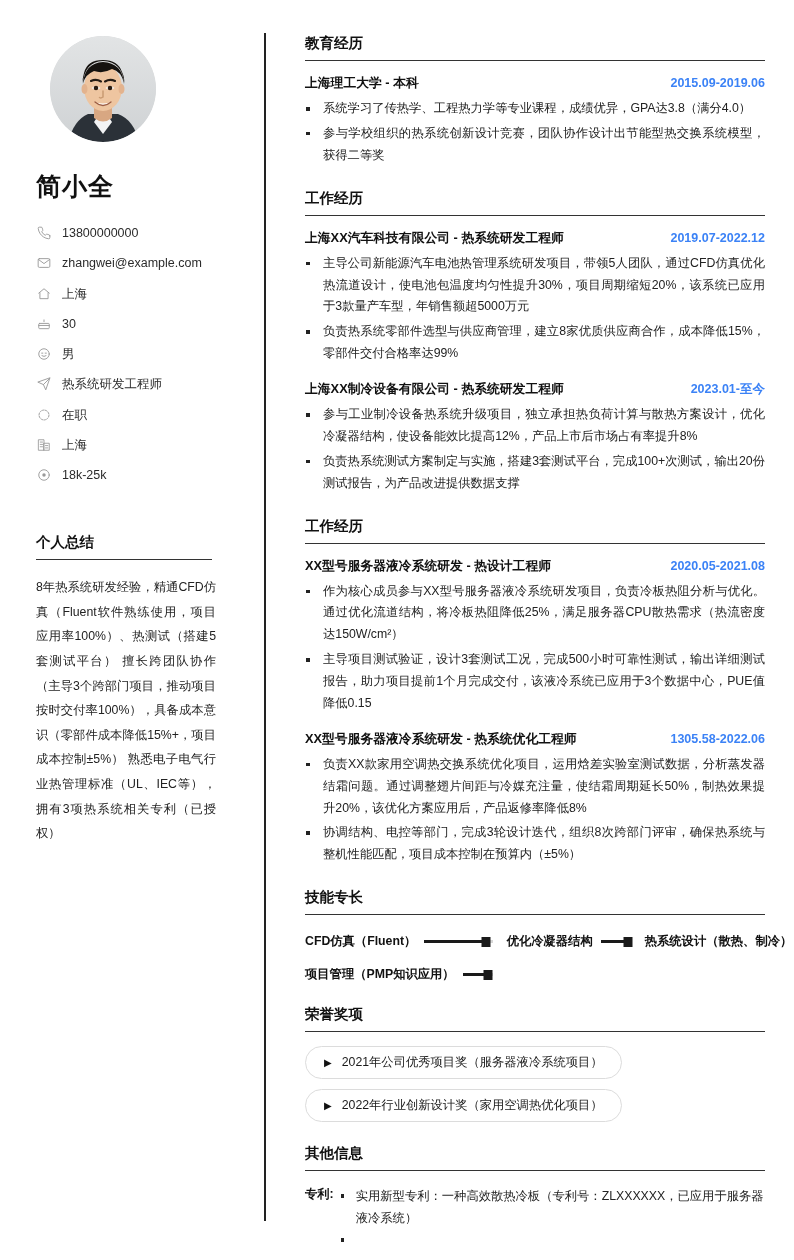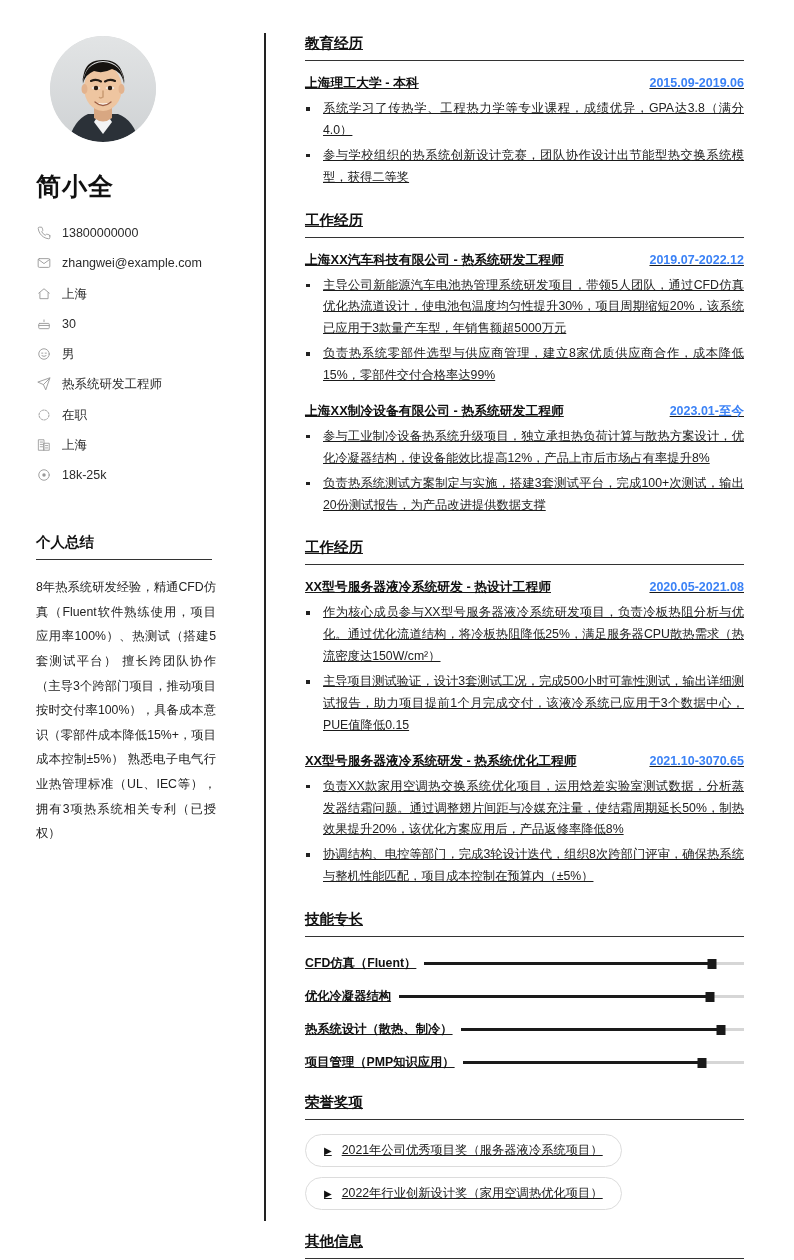--- a/index.html
+++ b/index.html
@@ -84,23 +84,22 @@
     font-size: 12.3px;
     line-height: 2.0;
     color: #222;
     width: 180px;
     text-align: justify;
   }
 
   
   .main {
     flex: 1;
-    padding: 34px 50px 0 41px;
+    padding: 34px 29px 0 41px;
     min-width: 0;
-    text-decoration: underline;
   }
   .sec { margin-bottom: 22px; }
   .sec-title {
     font-size: 14.5px;
     font-weight: bold;
     color: #111;
     padding-bottom: 7px;
     border-bottom: 1.6px solid #333;
     margin-bottom: 14px;
   }
@@ -138,21 +137,21 @@
     content: "";
     position: absolute;
     left: 1px; top: 9px;
     width: 3.5px; height: 3.5px;
     background: #222;
   }
 
   
   .skills-grid {
     display: grid;
-    grid-template-columns: 1fr;
+    grid-template-columns: 1fr 1fr 1fr;
     column-gap: 14px;
     row-gap: 16px;
     padding-top: 4px;
   }
   .skill {
     display: flex;
     align-items: center;
     gap: 8px;
   }
   .skill-label {
@@ -425,21 +424,21 @@
           <span class="entry-date">2020.05-2021.08</span>
         </div>
         <ul class="bullets">
           <li>作为核心成员参与XX型号服务器液冷系统研发项目，负责冷板热阻分析与优化。通过优化流道结构，将冷板热阻降低25%，满足服务器CPU散热需求（热流密度达150W/cm²）</li>
           <li>主导项目测试验证，设计3套测试工况，完成500小时可靠性测试，输出详细测试报告，助力项目提前1个月完成交付，该液冷系统已应用于3个数据中心，PUE值降低0.15</li>
         </ul>
       </div>
       <div class="entry">
         <div class="entry-head">
           <span class="entry-title">XX型号服务器液冷系统研发 - 热系统优化工程师</span>
-          <span class="entry-date">2021.10-3070.65</span>
+          <span class="entry-date">1305.58-2022.06</span>
         </div>
         <ul class="bullets">
           <li>负责XX款家用空调热交换系统优化项目，运用焓差实验室测试数据，分析蒸发器结霜问题。通过调整翅片间距与冷媒充注量，使结霜周期延长50%，制热效果提升20%，该优化方案应用后，产品返修率降低8%</li>
           <li>协调结构、电控等部门，完成3轮设计迭代，组织8次跨部门评审，确保热系统与整机性能匹配，项目成本控制在预算内（±5%）</li>
         </ul>
       </div>
     </section>
 
     <section class="sec">
       <div class="sec-title">技能专长</div>

